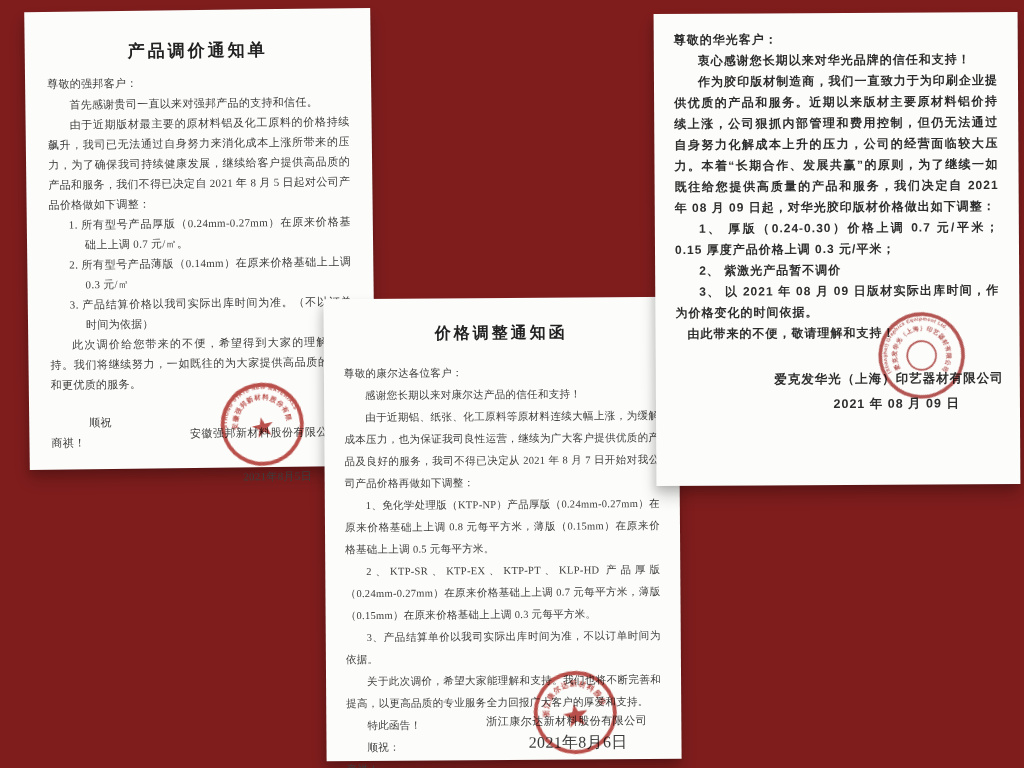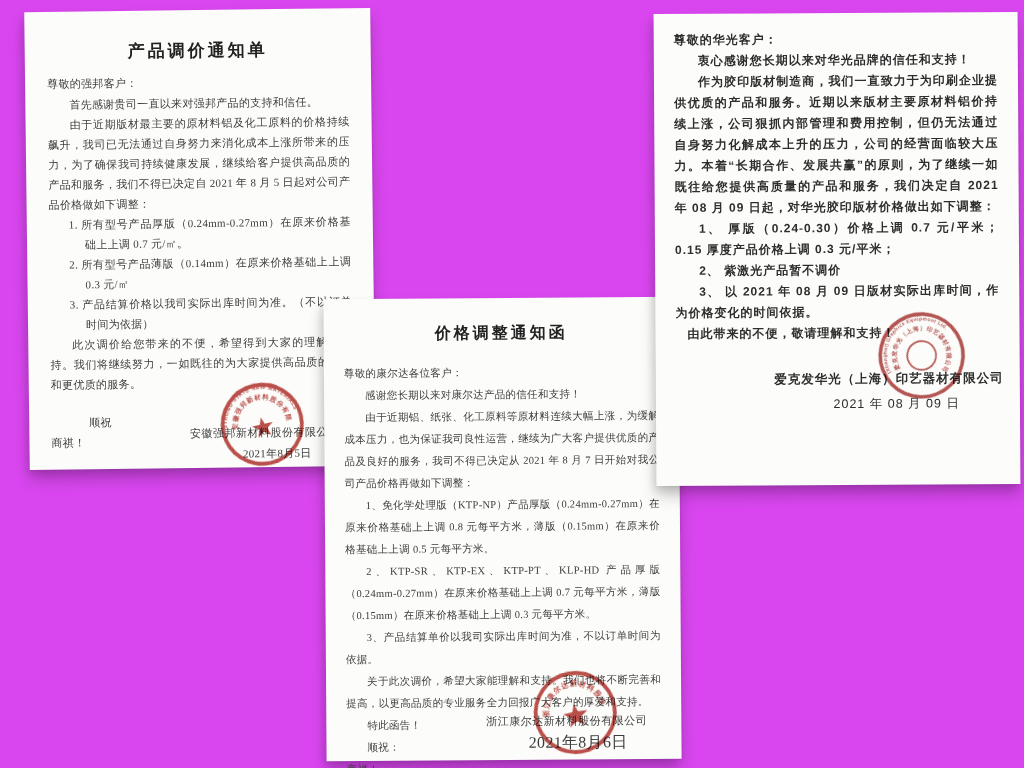--- a/index.html
+++ b/index.html
@@ -1,19 +1,19 @@
 <!DOCTYPE html>
 <html><head>
 <meta charset="utf-8">
 <style>
   * { margin:0; padding:0; box-sizing:border-box; }
   html,body { width:1024px; height:768px; background:#ffffff; overflow:hidden; }
   body { font-family:"Liberation Serif", serif; }
 
-  .canvas { position:relative; width:1024px; height:768px; background:#d946ef;padding-left:32px; }
+  .canvas { position:relative; width:1024px; height:768px; background:#7f1d1d;padding-left:32px; }
 
   .paper {
     position:absolute;
     background:#fcfcfa;
     box-shadow: -3px 5px 9px rgba(0,0,0,0.10), 0 10px 16px rgba(0,0,0,0.20), 1px 1px 3px rgba(0,0,0,0.06);
     color:#3d3d3d;
   }
 
   
   .paper.left {
@@ -26,21 +26,21 @@
   }
   .paper.left .doc-title {
     font-size:17px; font-weight:700; letter-spacing:3px; text-align:center;
     color:#222; margin-top:10px; margin-bottom:10px; line-height:22px;
   }
   .paper.left .greeting { margin-bottom:1px; }
   .paper.left p.body { text-indent:2em; }
   .paper.left .item { margin-left:20px; padding-left:16px; text-indent:-16px; }
   .paper.left .regards1 { margin-top:18px; margin-left:38px; }
   .paper.left .sig-company { position:absolute; right:36px; top:413px; letter-spacing:0.5px; }
-  .paper.left .sig-date { position:absolute; right:64px; top:434px; }
+  .paper.left .sig-date { position:absolute; right:64px; top:457px; }
 
   
   .paper.middle {
     left:325px; top:298px; width:355px; height:462px;
     transform:rotate(-0.4deg);
     z-index:2;
     padding:12px 20px 0 20px;
     font-size:10.5px; line-height:22px; letter-spacing:0.3px;
     text-align:justify;
   }
@@ -61,21 +61,21 @@
     z-index:3;
     padding:16px 20px 0 20px;
     font-family:"Liberation Sans", sans-serif;
     font-weight:600; color:#2e2e2e;
     font-size:12px; line-height:21px; letter-spacing:1px;
     text-align:justify;
   }
   .paper.right p.body, .paper.right .item { text-indent:2em; }
   .paper.right p.closing { text-indent:1em; }
   .paper.right .sig-company { position:absolute; right:16px; top:356px; font-size:12.5px; font-weight:700; }
-  .paper.right .sig-date { position:absolute; right:60px; top:381px; font-size:12.5px; font-weight:400; }
+  .paper.right .sig-date { position:absolute; right:60px; top:381px; font-size:12.5px; font-weight:700; }
 
   
   .stamp {
     position:absolute;
     mix-blend-mode:multiply;
     opacity:0.87;
     pointer-events:none;
   }
   .stamp.stamp-left  { left:190px; top:372px; width:86px; height:86px; transform:rotate(-12deg); }
   .stamp.stamp-mid   { left:206px; top:372px; width:86px; height:86px; transform:rotate(-10deg); }

